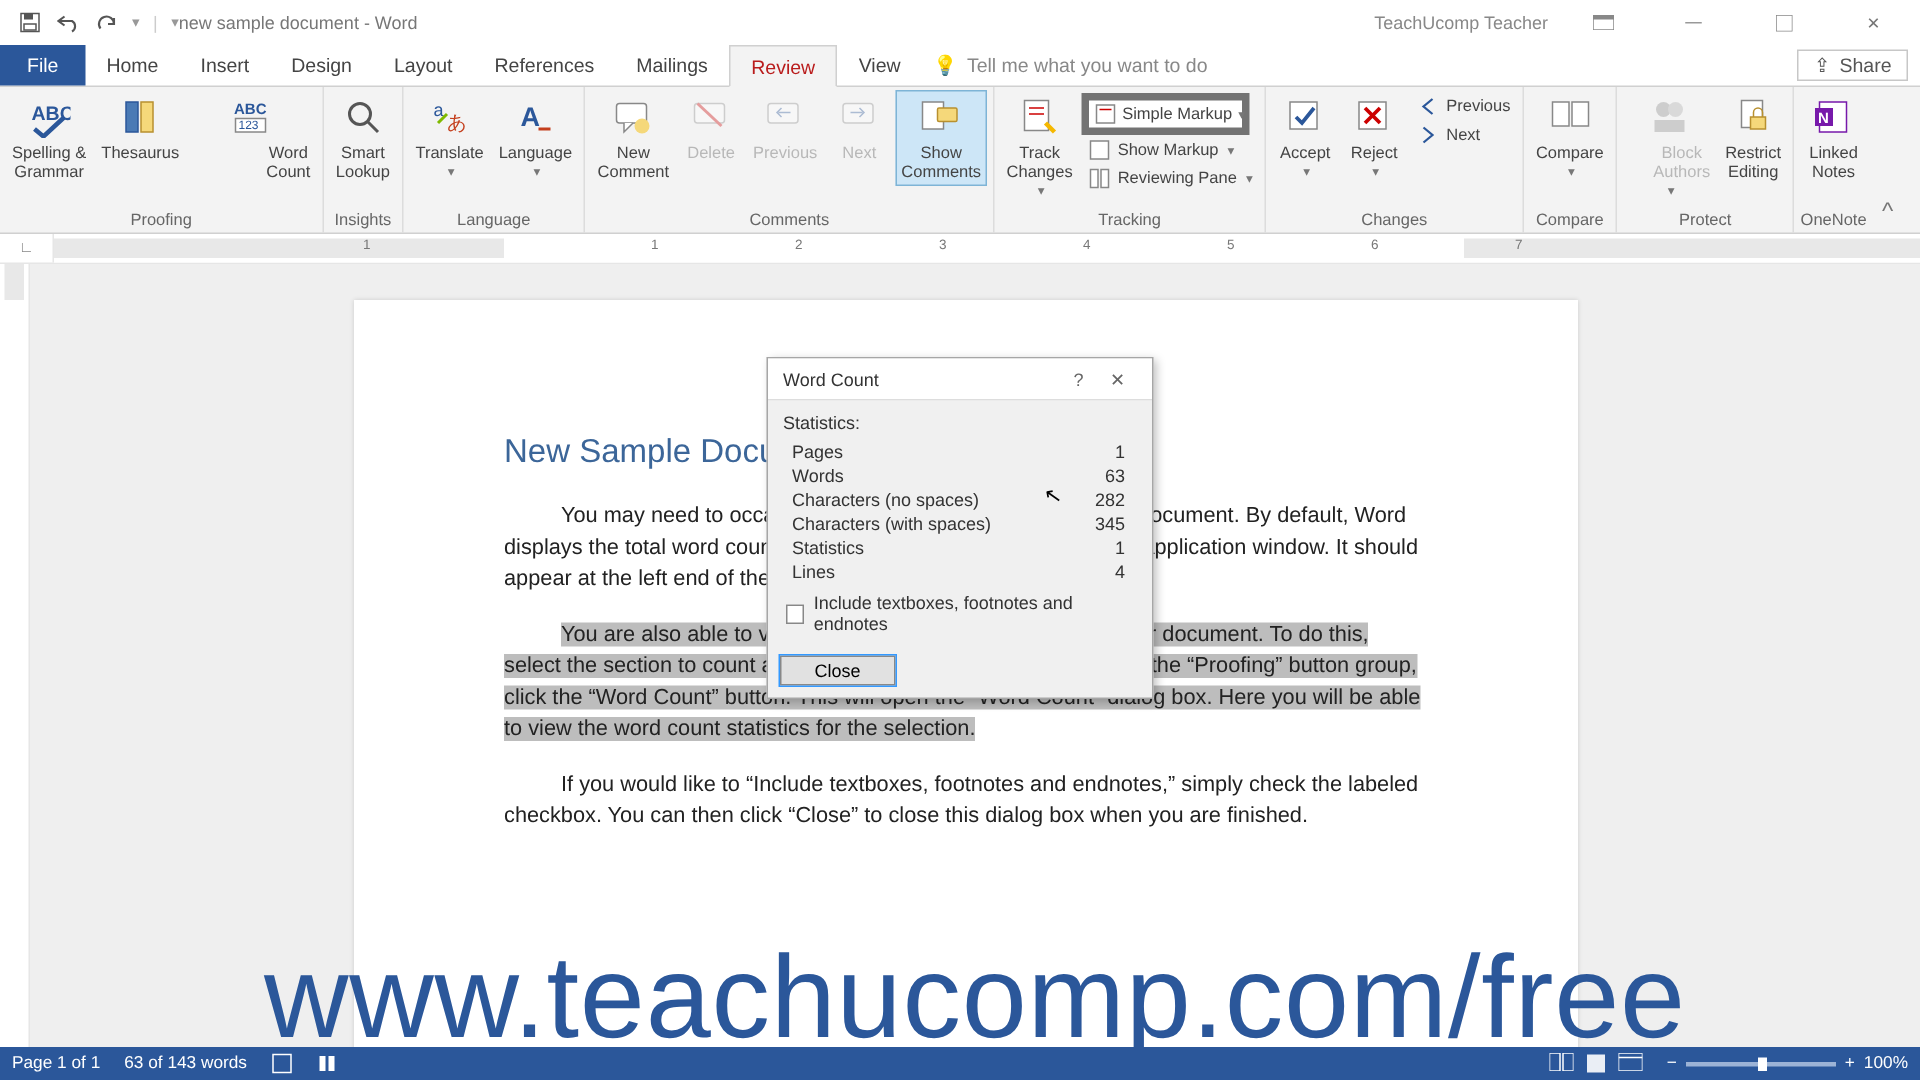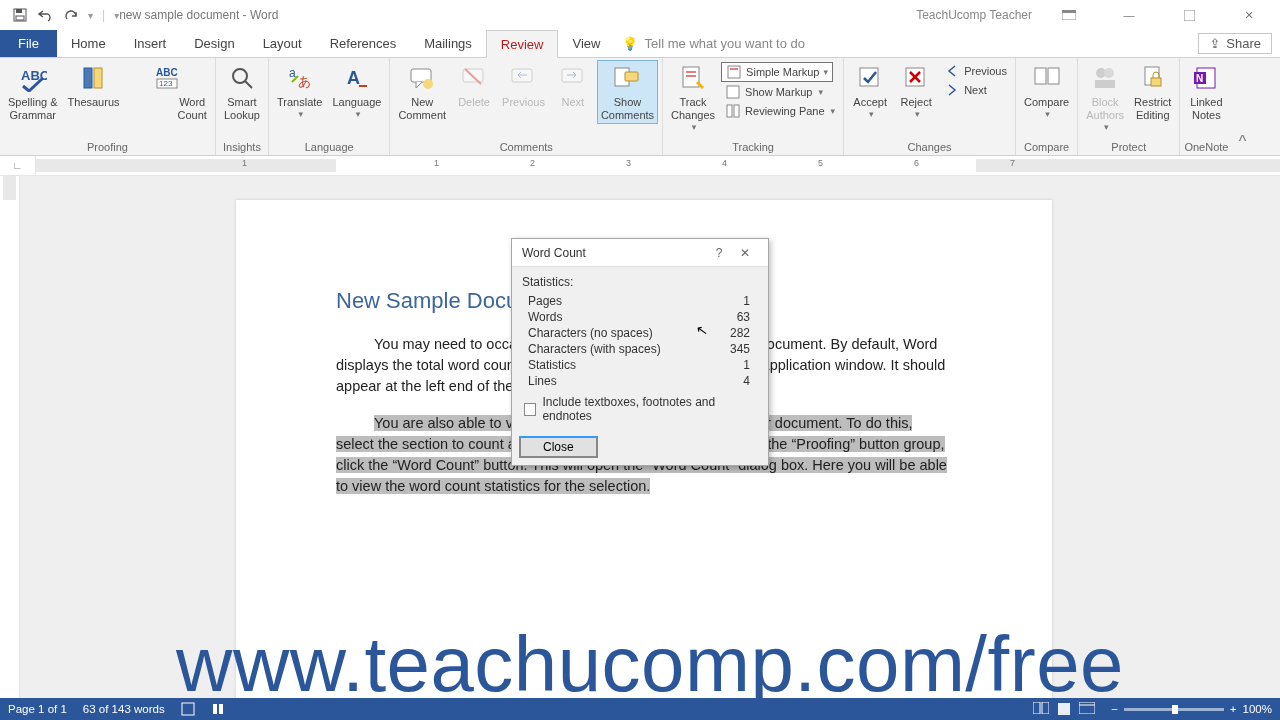--- a/index.html
+++ b/index.html
@@ -287,21 +287,21 @@
               <rect x="4" y="3" width="16" height="20" fill="#fff" stroke="#888"></rect>
               <line x1="7" y1="8" x2="17" y2="8" stroke="#c00"></line>
               <line x1="7" y1="12" x2="17" y2="12" stroke="#c00"></line>
               <path d="M18 18 L24 24" stroke="#f5b800" stroke-width="3"></path>
             </svg>
           </div>
         <span style="white-space:pre-line;">Track
 Changes</span>
       </div>
       <div class="stack">
-        <div class="ritem" style="border:1px solid #737373;background:#fff;padding:1px 4px;width:112px;justify-content:space-between;">
+        <div class="ritem" style="border:5px solid #737373;background:#fff;padding:1px 4px;width:112px;justify-content:space-between;">
           <span class="sicon">
               <svg width="14" height="14">
                 <rect x="1" y="1" width="12" height="12" fill="#fff" stroke="#888"></rect>
                 <line x1="3" y1="4" x2="11" y2="4" stroke="#c00"></line>
               </svg>
             </span>
           <span style="flex:1;">Simple Markup</span>
           <span style="font-size:9px;color:#777;">▾</span>
         </div>
         <div class="ritem dd-arrow">
@@ -387,21 +387,21 @@
   <div class="group">
     <div class="group-body">
       <div class="rbtn disabled dd-arrow">
         <div class="icon">
             <svg width="28" height="28" opacity=".35">
               <circle cx="10" cy="9" r="5" fill="#888"></circle>
               <circle cx="18" cy="9" r="5" fill="#aaa"></circle>
               <rect x="4" y="16" width="20" height="8" fill="#888"></rect>
             </svg>
           </div>
-        <span style="white-space:pre-line;">Block
+        <span style="white-space:pre-line;margin-left:16px;">Block
 Authors</span>
       </div>
       <div class="rbtn">
         <div class="icon">
             <svg width="28" height="28">
               <rect x="6" y="3" width="14" height="18" fill="#fff" stroke="#888"></rect>
               <rect x="12" y="14" width="10" height="8" fill="#f5d87a" stroke="#b8902f"></rect>
               <path d="M14 14 v-3 a3 3 0 0 1 6 0 v3" fill="none" stroke="#b8902f"></path>
             </svg>
           </div>
@@ -450,20 +450,21 @@
 <div class="docarea">
   <div class="vruler">
       <div class="shade"></div>
     </div>
   <div class="canvas">
     <div class="page">
       <div class="page-content">
         <div class="doc-title">New Sample Documen</div>
         <p class="para"><span>You may need to occasionally count the words used in your document. By default, Word displays the total word count in the Status bar at the bottom of the application window. It should appear at the left end of the Status bar.</span></p>
         <p class="para selected"><span class="sel">You are also able to view the word count of a selection in your document. To do this, select the section to count and then click the “Review” tab. Next, in the “Proofing” button group, click the “Word Count” button. This will open the “Word Count” dialog box. Here you will be able to view the word count statistics for the selection.</span></p>
+        <p class="para"><span>If you would like to “Include textboxes, footnotes and endnotes,” simply check the labeled checkbox. You can then click “Close” to close this dialog box when you are finished.</span></p>
       </div>
     </div>
     <div class="watermark">www.teachucomp.com/free</div>
   </div>
 </div>
 
 <div class="dialog">
   <div class="dlg-title">
     <span class="t">Word Count</span>
     <span class="btn">?</span>

